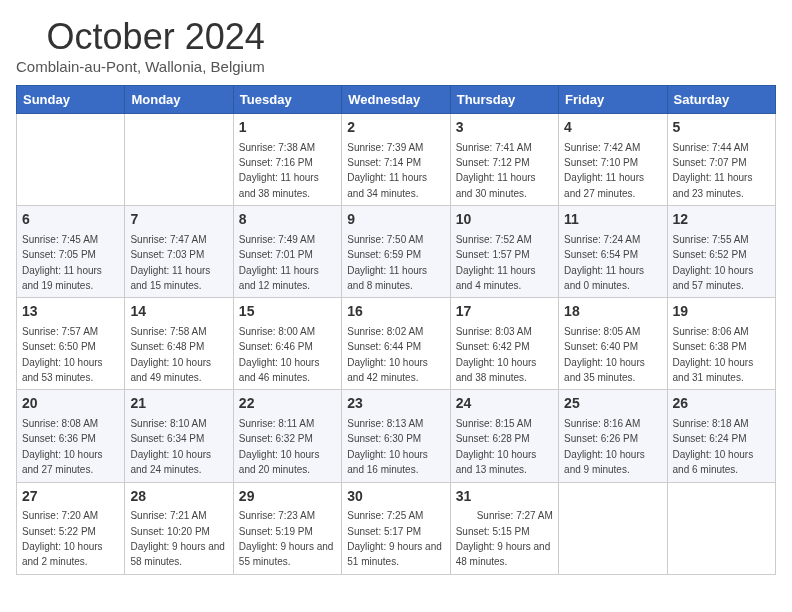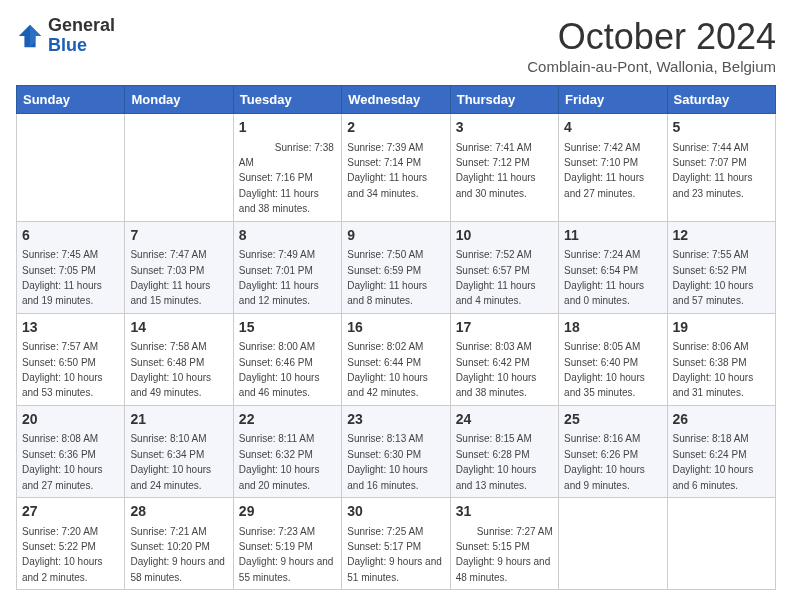--- a/index.html
+++ b/index.html
@@ -88,30 +88,20 @@
       background-color: #f4f6fb;
     }
     .empty-cell {
       background-color: inherit !important;
     }
   </style>
 </head>
 <body>
 
 <div class="header">
-  <div class="logo">
-    <svg class="logo-icon" viewBox="0 0 40 40" xmlns="http://www.w3.org/2000/svg">
-      <polygon points="20,4 36,20 28,20 28,36 12,36 12,20 4,20" fill="#1a5fb4"></polygon>
-      <polygon points="20,4 36,20 28,20 28,28 20,36 20,4" fill="#3a7fd4" opacity="0.5"></polygon>
-    </svg>
-    <div class="logo-text">
-      <span class="logo-general">General</span><br>
-      <span class="logo-blue">Blue</span>
-    </div>
-  </div>
   <div class="title-block">
     <div class="month-title">October 2024</div>
     <div class="subtitle">Comblain-au-Pont, Wallonia, Belgium</div>
   </div>
 </div>
 
 <table>
   <thead>
     <tr>
     <th>Sunday</th>
@@ -120,21 +110,21 @@
         <th>Wednesday</th>
         <th>Thursday</th>
         <th>Friday</th>
         <th>Saturday</th>
       </tr>
   </thead>
   <tbody id="calendar-body">
   <tr>
         <td class="empty-cell"></td>
         <td class="empty-cell"></td>
-        <td><span class="day-num">1</span><span class="day-info" style="white-space: pre-wrap; margin-left: 36px;">Sunrise: 7:38 AM
+        <td><span class="day-num">1</span><span class="day-info" style="white-space: pre-wrap;">Sunrise: 7:38 AM
 Sunset: 7:16 PM
 Daylight: 11 hours and 38 minutes.</span></td>
         <td><span class="day-num">2</span><span class="day-info" style="white-space: pre-wrap;">Sunrise: 7:39 AM
 Sunset: 7:14 PM
 Daylight: 11 hours and 34 minutes.</span></td>
         <td><span class="day-num">3</span><span class="day-info" style="white-space: pre-wrap;">Sunrise: 7:41 AM
 Sunset: 7:12 PM
 Daylight: 11 hours and 30 minutes.</span></td>
         <td><span class="day-num">4</span><span class="day-info" style="white-space: pre-wrap;">Sunrise: 7:42 AM
 Sunset: 7:10 PM
@@ -150,21 +140,21 @@
         <td><span class="day-num">7</span><span class="day-info" style="white-space: pre-wrap;">Sunrise: 7:47 AM
 Sunset: 7:03 PM
 Daylight: 11 hours and 15 minutes.</span></td>
         <td><span class="day-num">8</span><span class="day-info" style="white-space: pre-wrap;">Sunrise: 7:49 AM
 Sunset: 7:01 PM
 Daylight: 11 hours and 12 minutes.</span></td>
         <td><span class="day-num">9</span><span class="day-info" style="white-space: pre-wrap;">Sunrise: 7:50 AM
 Sunset: 6:59 PM
 Daylight: 11 hours and 8 minutes.</span></td>
         <td><span class="day-num">10</span><span class="day-info" style="white-space: pre-wrap;">Sunrise: 7:52 AM
-Sunset: 6:57 PM
+Sunset: 1:57 PM
 Daylight: 11 hours and 4 minutes.</span></td>
         <td><span class="day-num">11</span><span class="day-info" style="white-space: pre-wrap;">Sunrise: 7:24 AM
 Sunset: 6:54 PM
 Daylight: 11 hours and 0 minutes.</span></td>
         <td><span class="day-num">12</span><span class="day-info" style="white-space: pre-wrap;">Sunrise: 7:55 AM
 Sunset: 6:52 PM
 Daylight: 10 hours and 57 minutes.</span></td>
       </tr>
       <tr>
         <td><span class="day-num">13</span><span class="day-info" style="white-space: pre-wrap;">Sunrise: 7:57 AM

